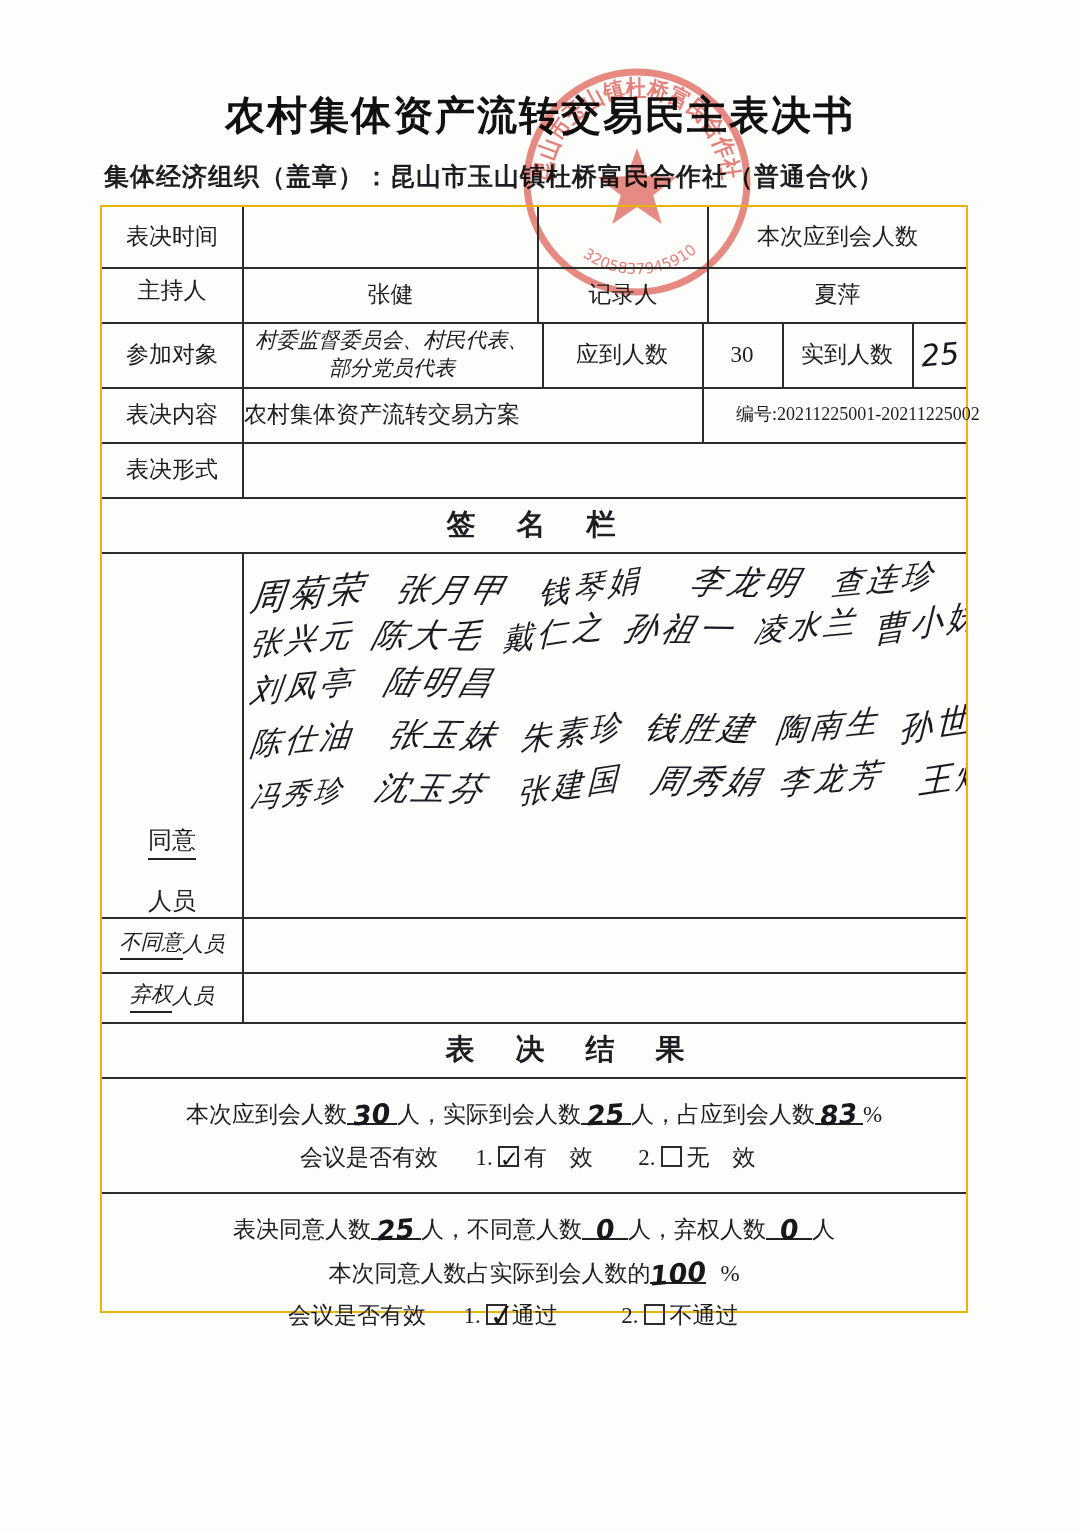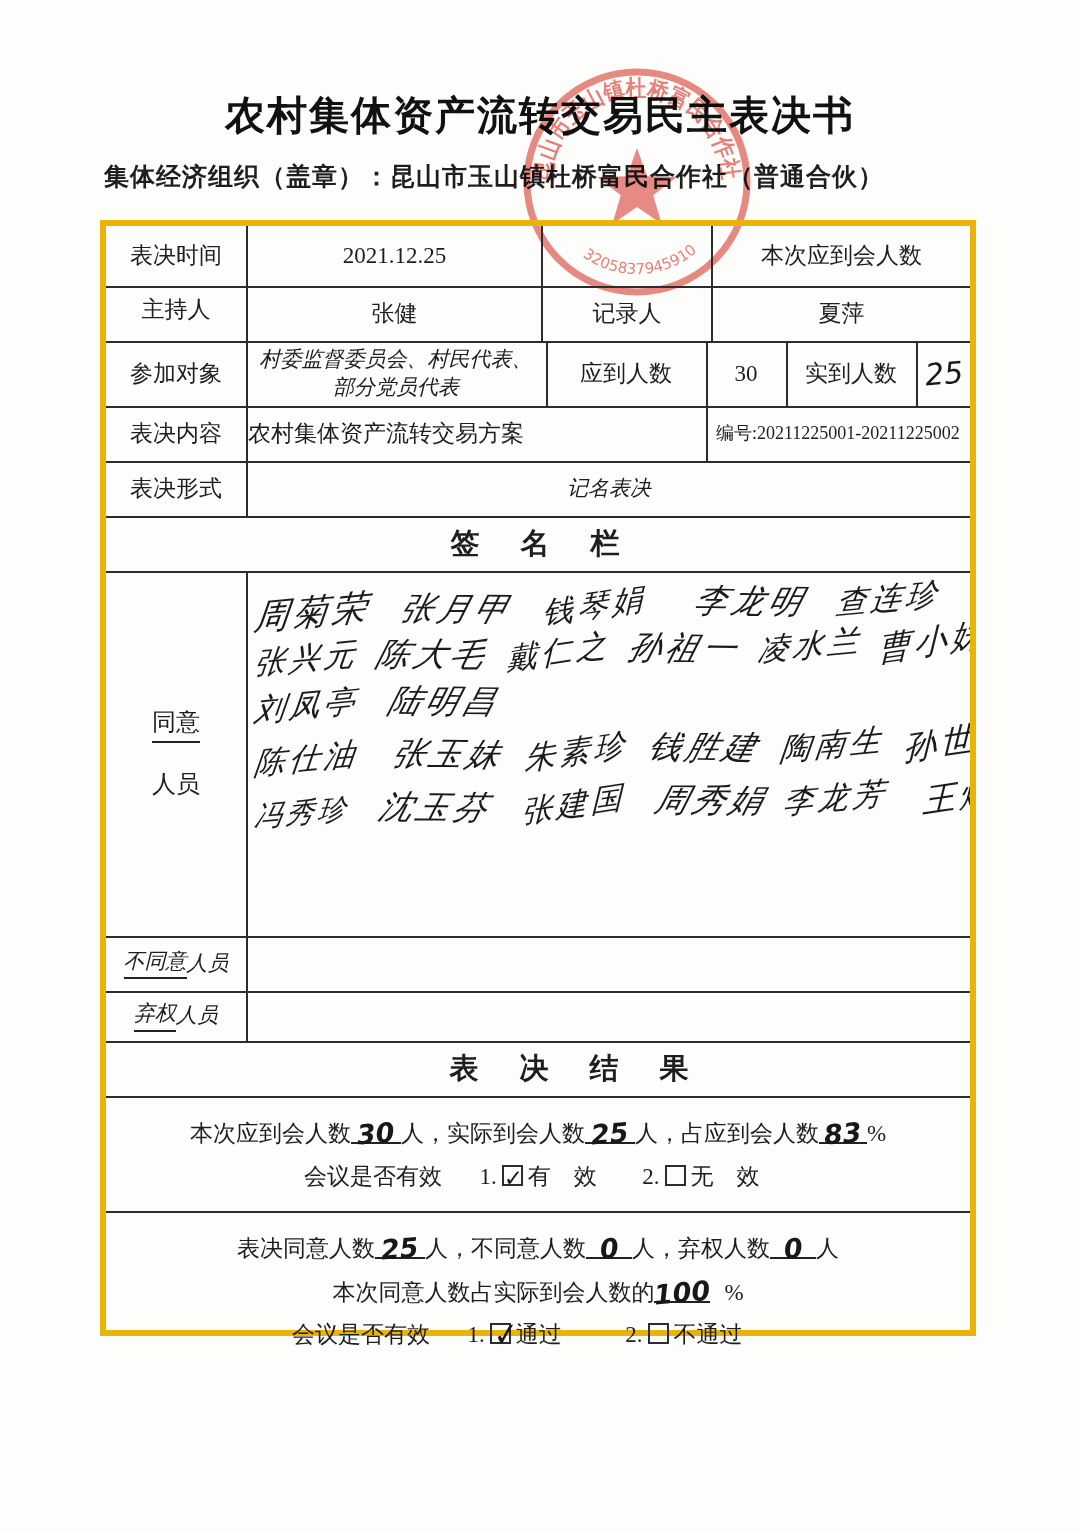--- a/index.html
+++ b/index.html
@@ -4,47 +4,47 @@
 <style>
   html,body{margin:0;padding:0;background:#ffffff;}
   .page{position:relative;width:1080px;height:1532px;background:#fdfdfb;overflow:hidden;
         font-family:"Liberation Serif","DejaVu Serif",serif;color:#1e1e20;}
   .title{position:absolute;top:88px;left:0;width:100%;text-align:center;
          font-family:"Liberation Sans","DejaVu Sans",sans-serif;
          font-size:40px;font-weight:900;letter-spacing:2px;color:#111;}
   .orgline{position:absolute;top:160px;left:104px;font-size:25px;font-weight:600;letter-spacing:1px;}
 
   
-  .tbl{position:absolute;left:100px;top:220px;width:864px;height:1104px;border:6px solid #eab308;box-sizing:content-box;}
+  .tbl{position:absolute;left:100px;top:205px;width:864px;height:1104px;border:2px solid #eab308;box-sizing:content-box;}
   .hl{position:absolute;left:0;width:100%;height:2px;background:#2c2c2c;}
   .vl{position:absolute;width:2px;background:#2c2c2c;}
   .c{position:absolute;display:flex;align-items:center;justify-content:center;
      font-size:23px;text-align:center;line-height:1.3;box-sizing:border-box;}
   .c.left{justify-content:flex-start;text-align:left;}
   .hdr{font-size:29px;font-weight:700;letter-spacing:6px;}
   .small{font-size:21px;font-style:italic;}
-  .serial{font-size:18px;letter-spacing:0;}
+  .serial{font-size:18px;letter-spacing:0;margin-left:24px;}
 
   .us{border-bottom:2px solid #222;padding-bottom:2px;}
 
   
   .ink{font-family:"DejaVu Sans",sans-serif;font-style:italic;color:#17171c;
        display:inline-block;transform:rotate(-5deg);}
   .uline{display:inline-block;border-bottom:2px solid #222;text-align:center;height:26px;vertical-align:-4px;}
   .uline .ink{font-size:27px;font-weight:600;position:relative;top:-2px;}
 
   
   .cb{display:inline-block;width:17px;height:17px;border:2px solid #2c2c2c;position:relative;
       margin:0 5px 0 5px;vertical-align:-2px;background:transparent;}
   .cb.checked::after{content:"\2713";position:absolute;left:0px;top:-6px;font-size:23px;
       font-family:"DejaVu Sans",sans-serif;color:#17171c;}
   .cb.big-check::after{font-size:31px;top:-14px;left:1px;transform:rotate(-6deg);font-style:italic;}
 
   
-  .agreecell{flex-direction:column;gap:26px;font-size:24px;}
+  .agreecell{flex-direction:column;gap:26px;font-size:24px;justify-content:flex-end;}
   .sigs{position:absolute;left:142px;top:345px;width:722px;height:365px;box-sizing:border-box;
         padding:10px 0 0 6px;overflow:hidden;}
   .sig-line{white-space:nowrap;height:47px;transform:rotate(-1.5deg);}
   .sig{display:inline-block;font-family:"DejaVu Sans",sans-serif;font-style:italic;
        font-size:31px;font-weight:500;color:#1a1a20;letter-spacing:4px;
        transform:rotate(-4deg) skewX(-12deg);margin-right:26px;}
   .sig-line .sig:nth-child(even){transform:rotate(2deg) skewX(-14deg);font-size:33px;}
   .sig-line .sig:nth-child(3n){transform:rotate(-7deg) skewX(-9deg);}
 
   
@@ -97,21 +97,20 @@
     <div class="vl" style="left:435px;top:0;height:115px"></div>
     <div class="vl" style="left:605px;top:0;height:115px"></div>
     <div class="vl" style="left:440px;top:115px;height:65px"></div>
     <div class="vl" style="left:600px;top:115px;height:65px"></div>
     <div class="vl" style="left:680px;top:115px;height:65px"></div>
     <div class="vl" style="left:810px;top:115px;height:65px"></div>
     <div class="vl" style="left:600px;top:180px;height:55px"></div>
     <div class="vl" style="left:140px;top:345px;height:470px"></div>
 
     <div class="c" style="left:0;top:0;width:140px;height:60px">表决时间</div>
-    <div class="c" style="left:142px;top:0;width:293px;height:60px">2021.12.25</div>
     <div class="c" style="left:607px;top:0;width:257px;height:60px">本次应到会人数</div>
 
     <div class="c" style="left:0;top:60px;width:140px;height:48px">主持人</div>
     <div class="c" style="left:142px;top:60px;width:293px;height:55px">张健</div>
     <div class="c" style="left:437px;top:60px;width:168px;height:55px">记录人</div>
     <div class="c" style="left:607px;top:60px;width:257px;height:55px">夏萍</div>
 
     <div class="c" style="left:0;top:115px;width:140px;height:65px">参加对象</div>
     <div class="c small" style="left:142px;top:115px;width:296px;height:65px;padding:0 8px">村委监督委员会、村民代表、部分党员代表</div>
     <div class="c" style="left:442px;top:115px;width:156px;height:65px">应到人数</div>
@@ -119,21 +118,20 @@
     <div class="c" style="left:682px;top:115px;width:126px;height:65px">实到人数</div>
     <div class="c" style="left:812px;top:115px;width:52px;height:65px">
       <span class="ink" style="font-size:30px">25</span>
     </div>
 
     <div class="c" style="left:0;top:180px;width:140px;height:55px">表决内容</div>
     <div class="c left" style="left:142px;top:180px;width:456px;height:55px;">农村集体资产流转交易方案</div>
     <div class="c left serial" style="left:602px;top:180px;width:262px;height:55px;padding-left:8px">编号:20211225001-20211225002</div>
 
     <div class="c" style="left:0;top:235px;width:140px;height:55px">表决形式</div>
-    <div class="c small" style="left:142px;top:235px;width:722px;height:55px">记名表决</div>
 
     <div class="c hdr" style="left:0;top:290px;width:864px;height:55px">签　名　栏</div>
 
     <div class="c agreecell" style="left:0;top:345px;width:140px;height:365px">
       <span class="us">同意</span>
       <span>人员</span>
     </div>
     <div class="sigs">
       <div class="sig-line">
         <span class="sig" style="font-size:35px">周菊荣</span>

